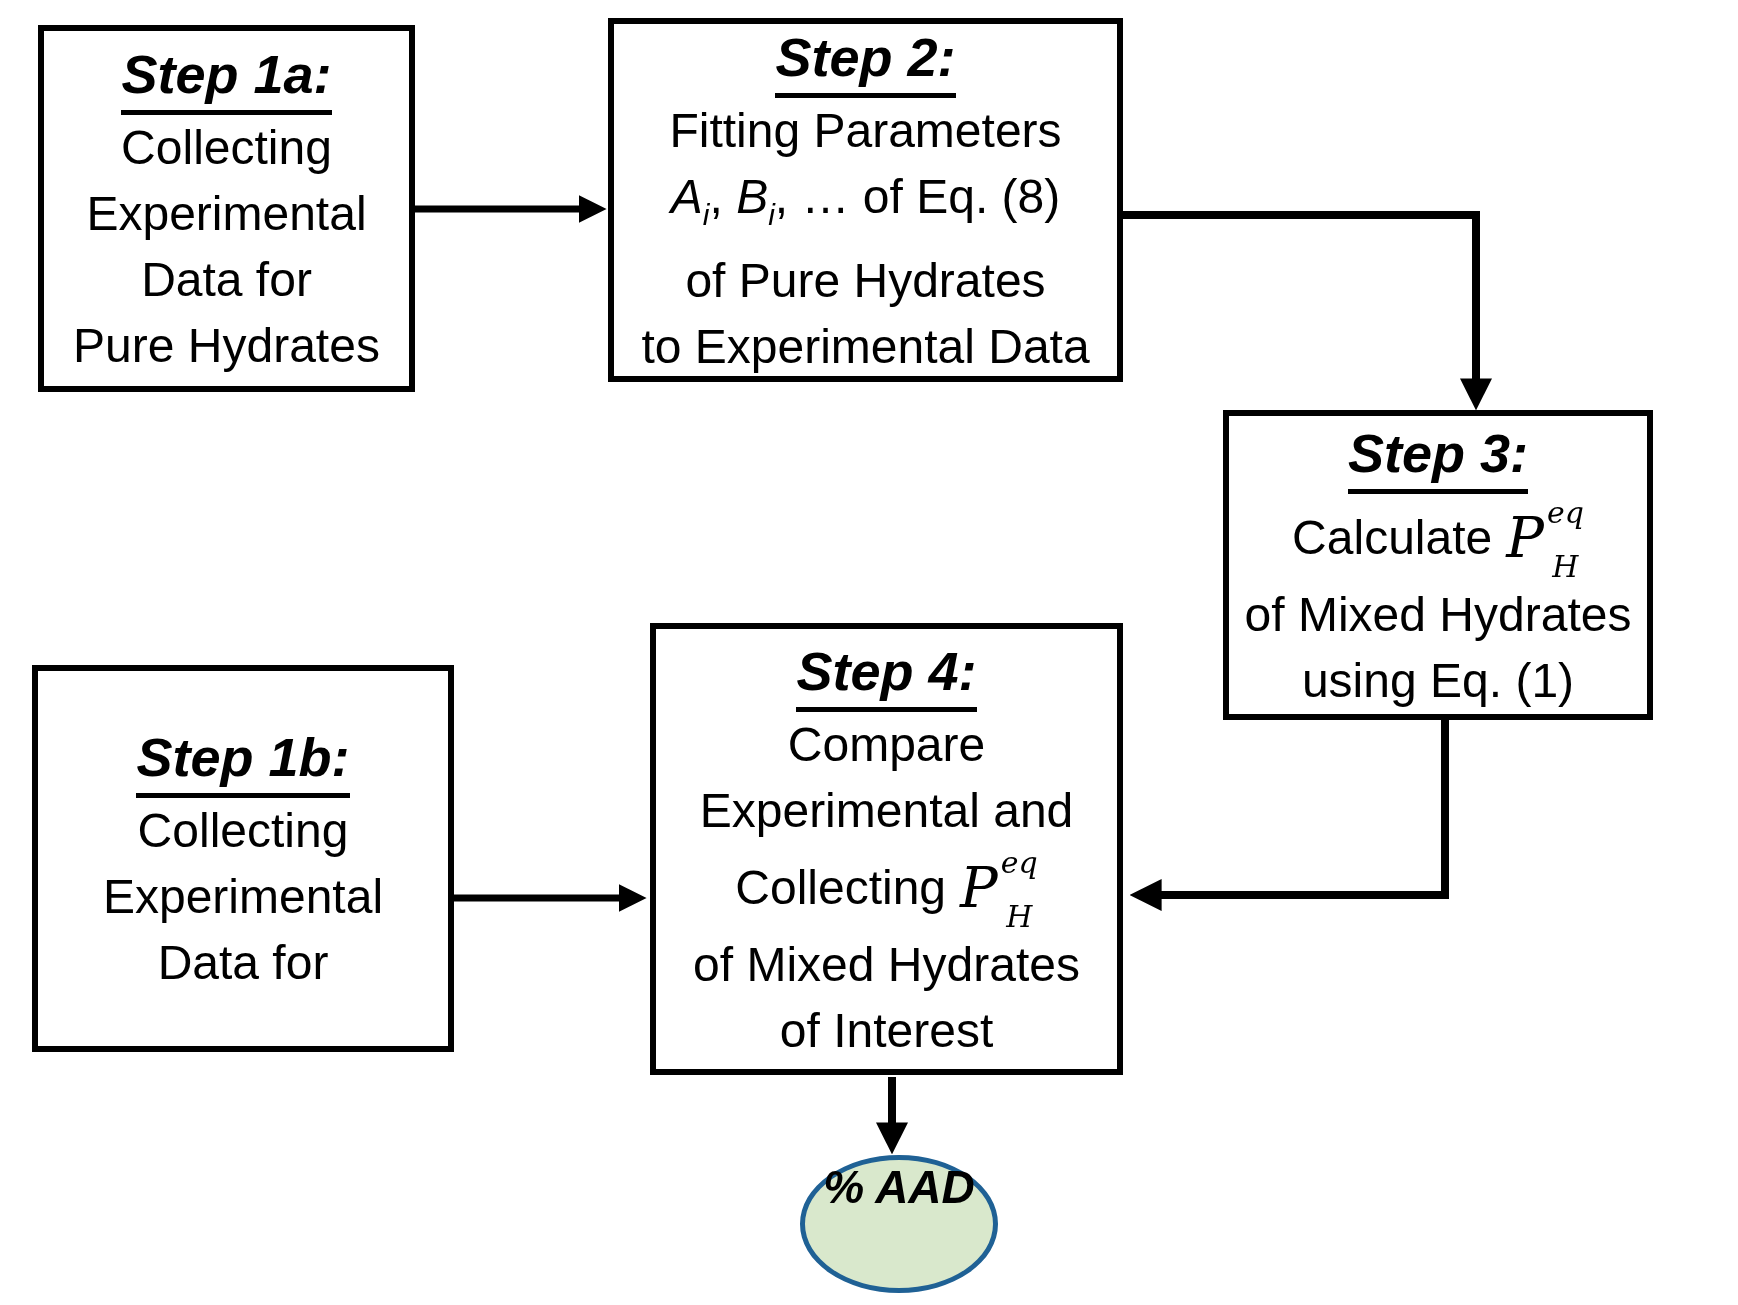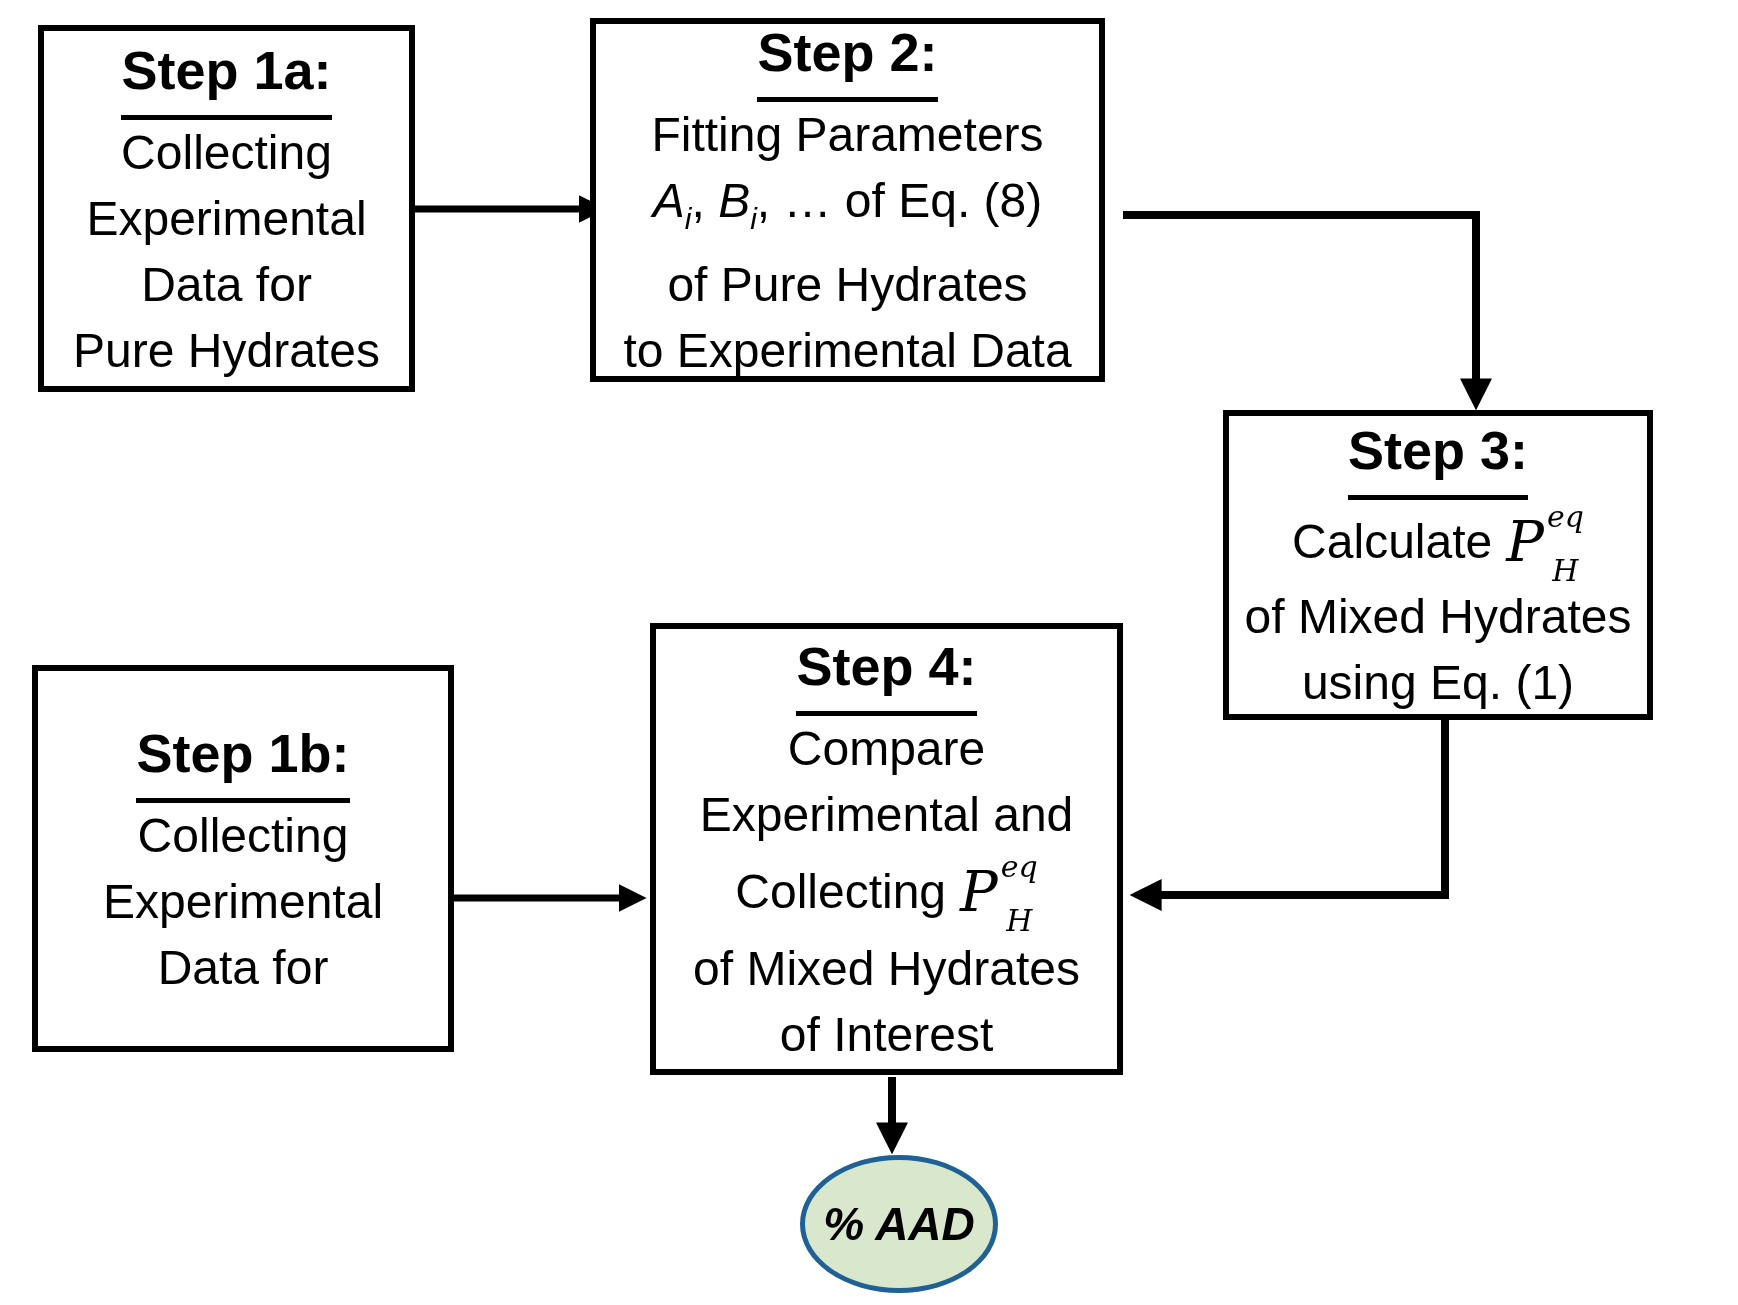--- a/index.html
+++ b/index.html
@@ -29,21 +29,22 @@
     text-align: center;
   }
   .title {
     font-weight: bold;
     font-size: 54px;
     line-height: 72px;
   }
   .title .u {
     display: inline-block;
     border-bottom: 5px solid #000000;
-    padding-bottom: 9px;
+    padding-bottom: 0;
+    font-style: italic;
   }
   .line {
     font-size: 48px;
     line-height: 66px;
     white-space: nowrap;
   }
   .line-math {
     display: flex;
     align-items: center;
     justify-content: center;
@@ -75,21 +76,21 @@
   }
   .terminal {
     position: absolute;
     left: 800px; top: 1155px;
     width: 198px; height: 138px;
     border: 5px solid #1f6195;
     border-radius: 50%;
     background: #d9e8cc;
     box-sizing: border-box;
     display: flex;
-    align-items: center;
+    align-items: flex-start;
     justify-content: center;
     font-size: 46px;
     font-weight: bold;
     font-style: italic;
     white-space: nowrap;
   }
 </style>
 </head>
 <body>
 
@@ -109,21 +110,21 @@
   </svg>
 
   <div class="box" style="left:38px; top:25px; width:377px; height:367px;">
     <div class="title"><span class="u">Step 1a:</span></div>
     <div class="line">Collecting</div>
     <div class="line">Experimental</div>
     <div class="line">Data for</div>
     <div class="line">Pure Hydrates</div>
   </div>
 
-  <div class="box" style="left:590px; top:18px; width:515px; height:364px;">
+  <div class="box" style="left:608px; top:18px; width:515px; height:364px;">
     <div class="title"><span class="u">Step 2:</span></div>
     <div class="line">Fitting Parameters</div>
     <div class="line"><span class="it">A</span><span class="sub-i">i</span><span class="pre">, </span><span class="it">B</span><span class="sub-i">i</span><span class="pre">, … of Eq. (8)</span></div>
     <div class="line">of Pure Hydrates</div>
     <div class="line">to Experimental Data</div>
   </div>
 
   <div class="box" style="left:1223px; top:410px; width:430px; height:310px;">
     <div class="title"><span class="u">Step 3:</span></div>
     <div class="line line-math">

